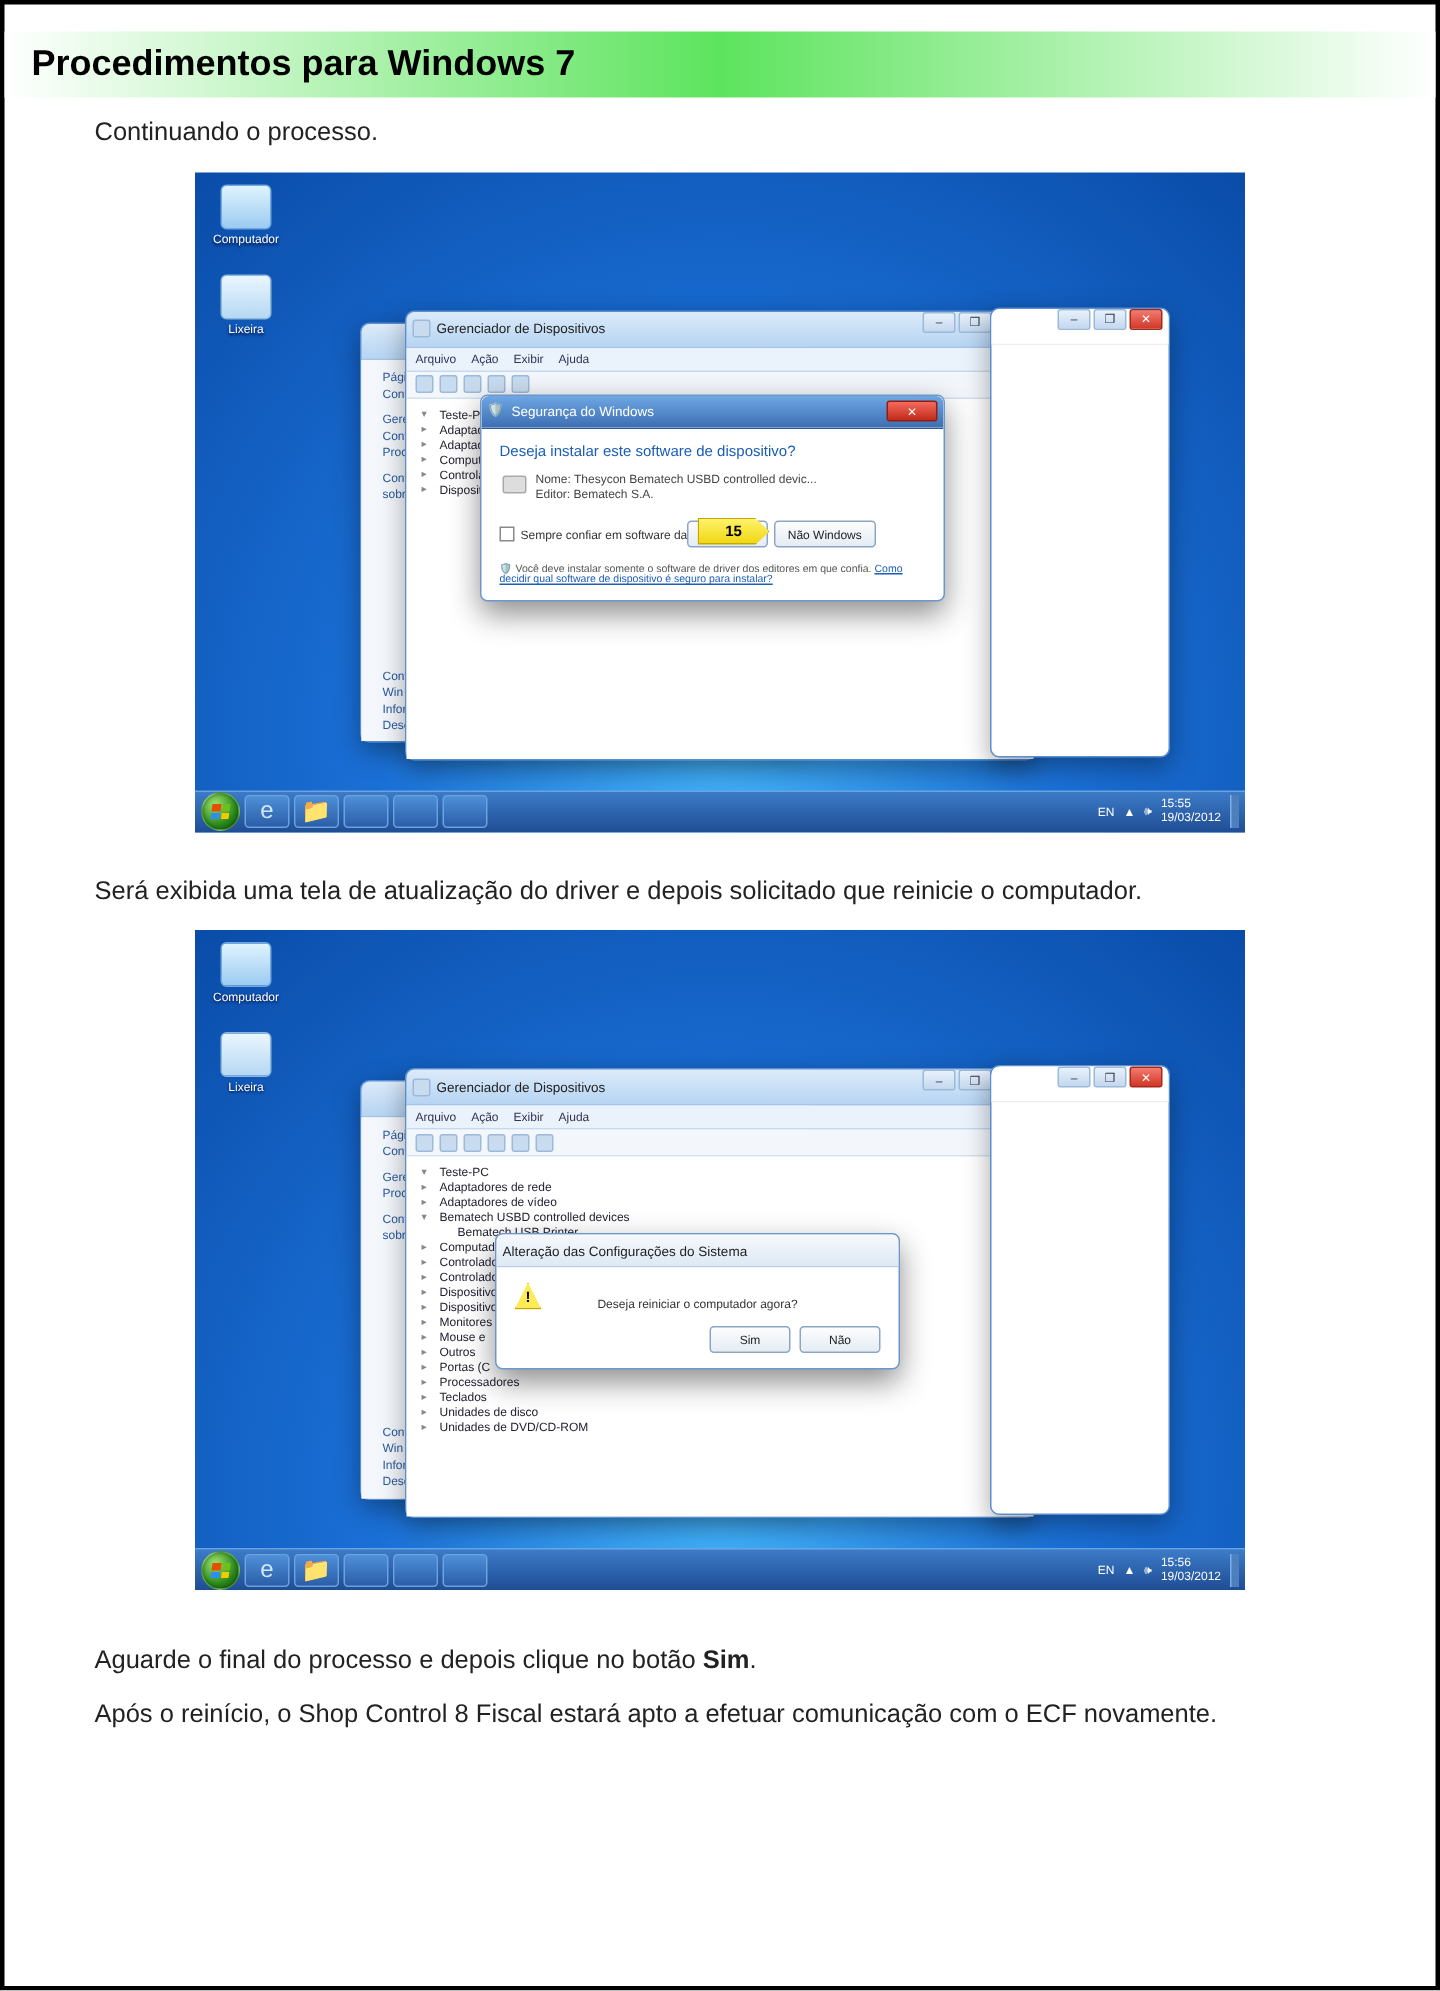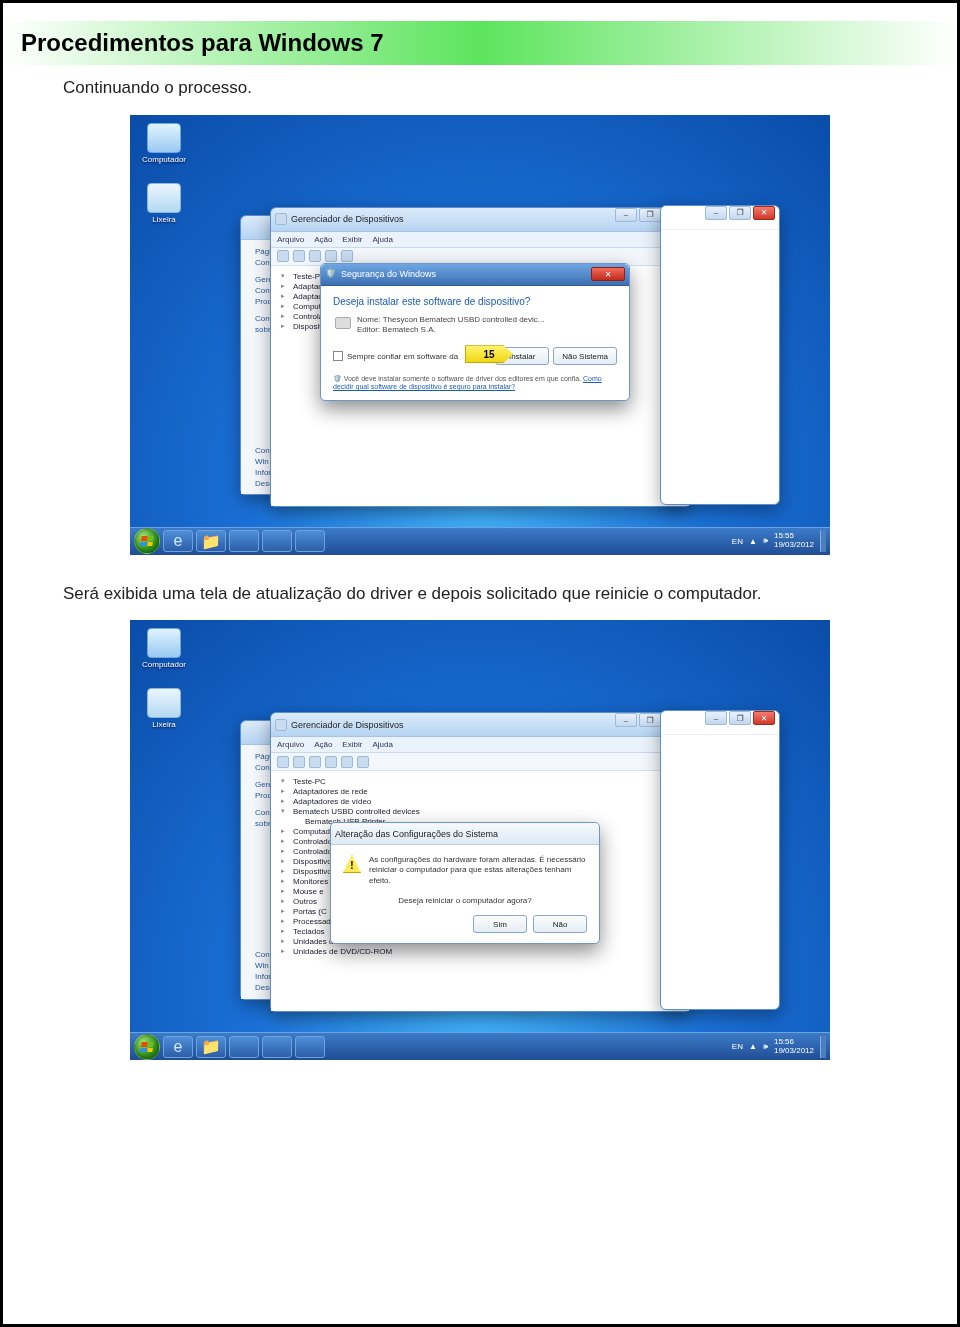--- a/index.html
+++ b/index.html
@@ -228,28 +228,28 @@
             </span>
           <div class="close">✕</div>
         </div>
         <div class="dlg-body">
           <div style="font-size:10px;">Deseja instalar este software de dispositivo?</div>
           <div class="sub">
             <div class="ico-drv"></div>
             <div>Nome: Thesycon Bematech USBD controlled devic...</div>
             <div>Editor: Bematech S.A.</div>
           </div>
-          <div style="display:flex; align-items:center; justify-content:space-between; position:relative;">
+          <div style="display:flex; align-items:center; justify-content:flex-start; position:relative;">
             <div class="chk">
               <div class="box"></div>
               <span>Sempre confiar em software da</span>
             </div>
             <div style="display:flex; gap:4px;">
               <div class="dlg-btn">Instalar</div>
-              <div class="dlg-btn">Não Sistema</div>
+              <div class="dlg-btn">Não Windows</div>
             </div>
             <div class="arrow-callout" style="left:132px; top:0px;">
               <span>15</span>
             </div>
           </div>
           <div class="foot-note">
             <span>🛡️ </span><span>Você deve instalar somente o software de driver dos editores em que confia. </span><a href="#">Como decidir qual software de dispositivo é seguro para instalar?</a>
           </div>
         </div>
       </div>
@@ -388,21 +388,20 @@
       </div>
 
       <div class="dlg" style="left:200px; top:202px; width:270px;">
         <div class="dlg-title" style="background:linear-gradient(#f6f9fc,#dde9f5); color:#222; border-bottom:1px solid #b9cee2;">
           <span>Alteração das Configurações do Sistema</span>
           <span></span>
         </div>
         <div class="dlg2-body">
           <div class="warn">
             <div class="wi">!</div>
-            <div>As configurações do hardware foram alteradas. É necessário reiniciar o computador para que estas alterações tenham efeito.</div>
           </div>
           <div style="text-align:center;">Deseja reiniciar o computador agora?</div>
           <div class="dlg2-btns">
             <div class="dlg-btn">Sim</div>
             <div class="dlg-btn">Não</div>
           </div>
         </div>
       </div>
 
       <div class="taskbar">
@@ -428,14 +427,20 @@
           <div class="clock">
             <div>15:56</div>
             <div>19/03/2012</div>
           </div>
           <div style="width:6px;height:22px;background:#4d7fbd;border-left:1px solid #7badea;"></div>
         </div>
       </div>
     </div>
   </div>
 
+  <div class="body-text" style="padding-top:18px;">
+    <p>
+      <span>Aguarde o final do processo e depois clique no botão </span><span class="bold">Sim</span><span>.</span>
+    </p>
+    <p style="margin-top:10px; text-align:justify;">Após o reinício, o Shop Control 8 Fiscal estará apto a efetuar comunicação com o ECF novamente.</p>
+  </div>
 
 </div>
 
 </body></html>

